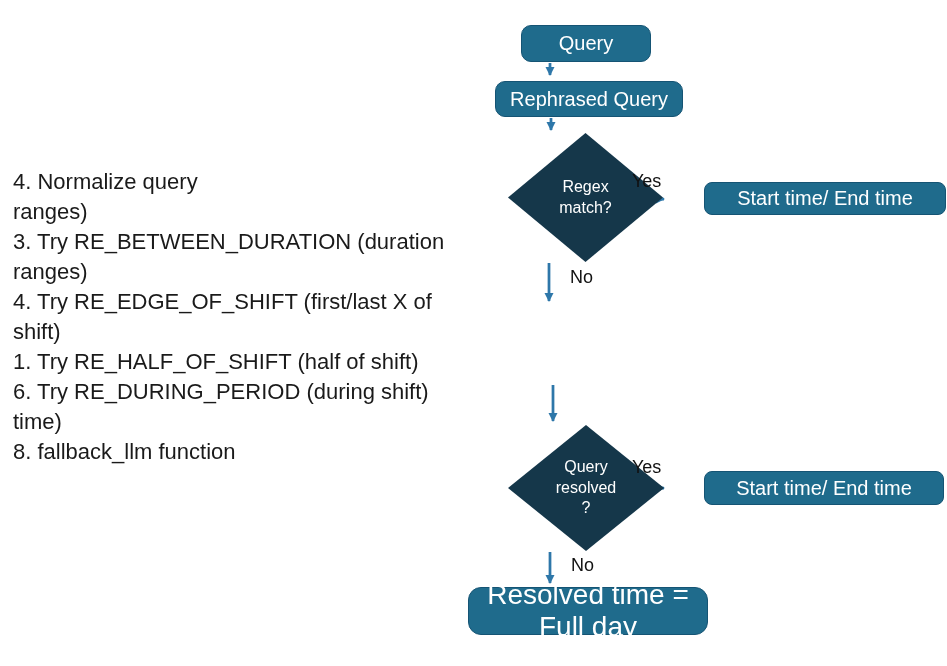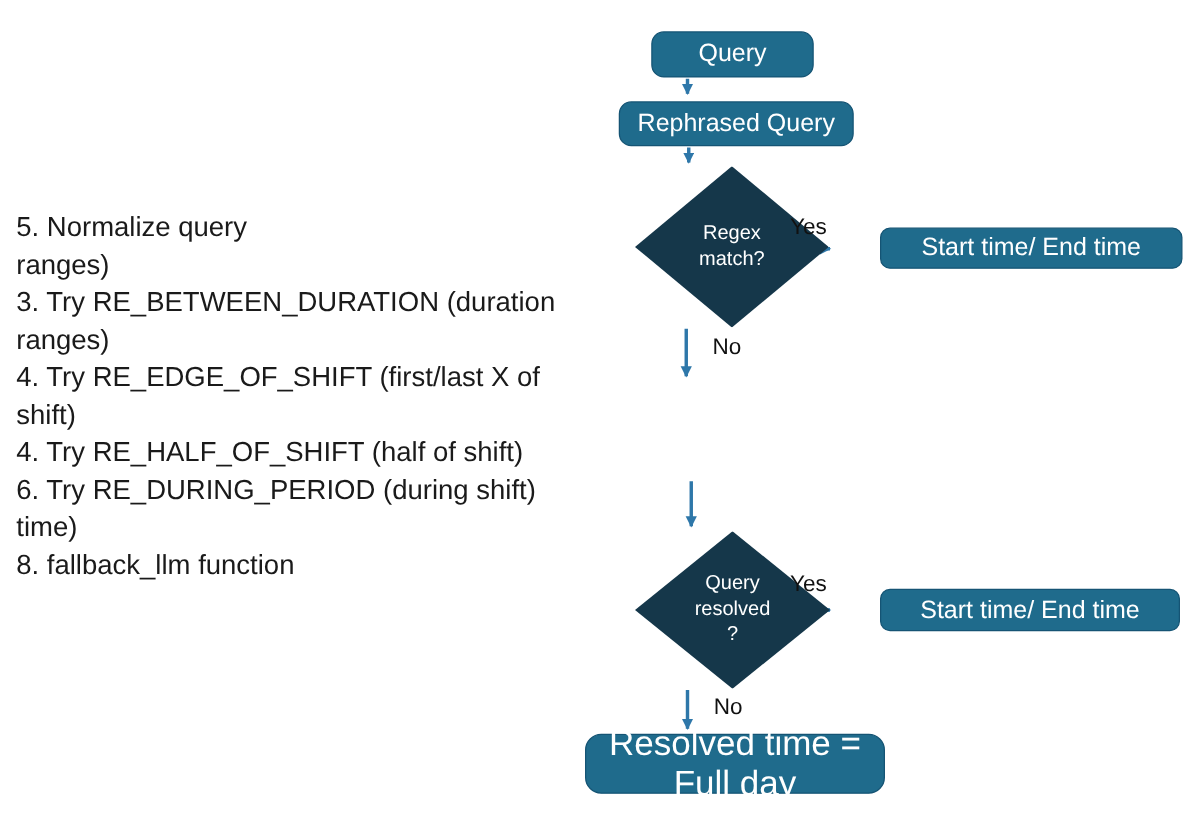--- a/index.html
+++ b/index.html
@@ -83,27 +83,27 @@
   }
   svg.arrows line { stroke: #2E77A9; stroke-width: 2.75; }
   svg.arrows .head { fill: #2E77A9; }
 </style>
 </head>
 <body>
 
 <div class="canvas">
 
   <div class="notes">
-    <div class="note-line">5. Normalize query</div>
+    <div class="note-line">4. Normalize query</div>
     <div class="note-line">ranges)</div>
     <div class="note-line">3. Try RE_BETWEEN_DURATION (duration</div>
     <div class="note-line">ranges)</div>
     <div class="note-line">4. Try RE_EDGE_OF_SHIFT (first/last X of</div>
     <div class="note-line">shift)</div>
-    <div class="note-line">4. Try RE_HALF_OF_SHIFT (half of shift)</div>
+    <div class="note-line">1. Try RE_HALF_OF_SHIFT (half of shift)</div>
     <div class="note-line">6. Try RE_DURING_PERIOD (during shift)</div>
     <div class="note-line">time)</div>
     <div class="note-line">8. fallback_llm function</div>
   </div>
 
   <svg class="arrows" viewBox="0 0 947 666">
     <defs>
       <marker id="ah" markerUnits="userSpaceOnUse" markerWidth="12" markerHeight="12" refX="8" refY="4.5" orient="auto">
         <path class="head" d="M0,0 L9,4.5 L0,9 Z"></path>
       </marker>

